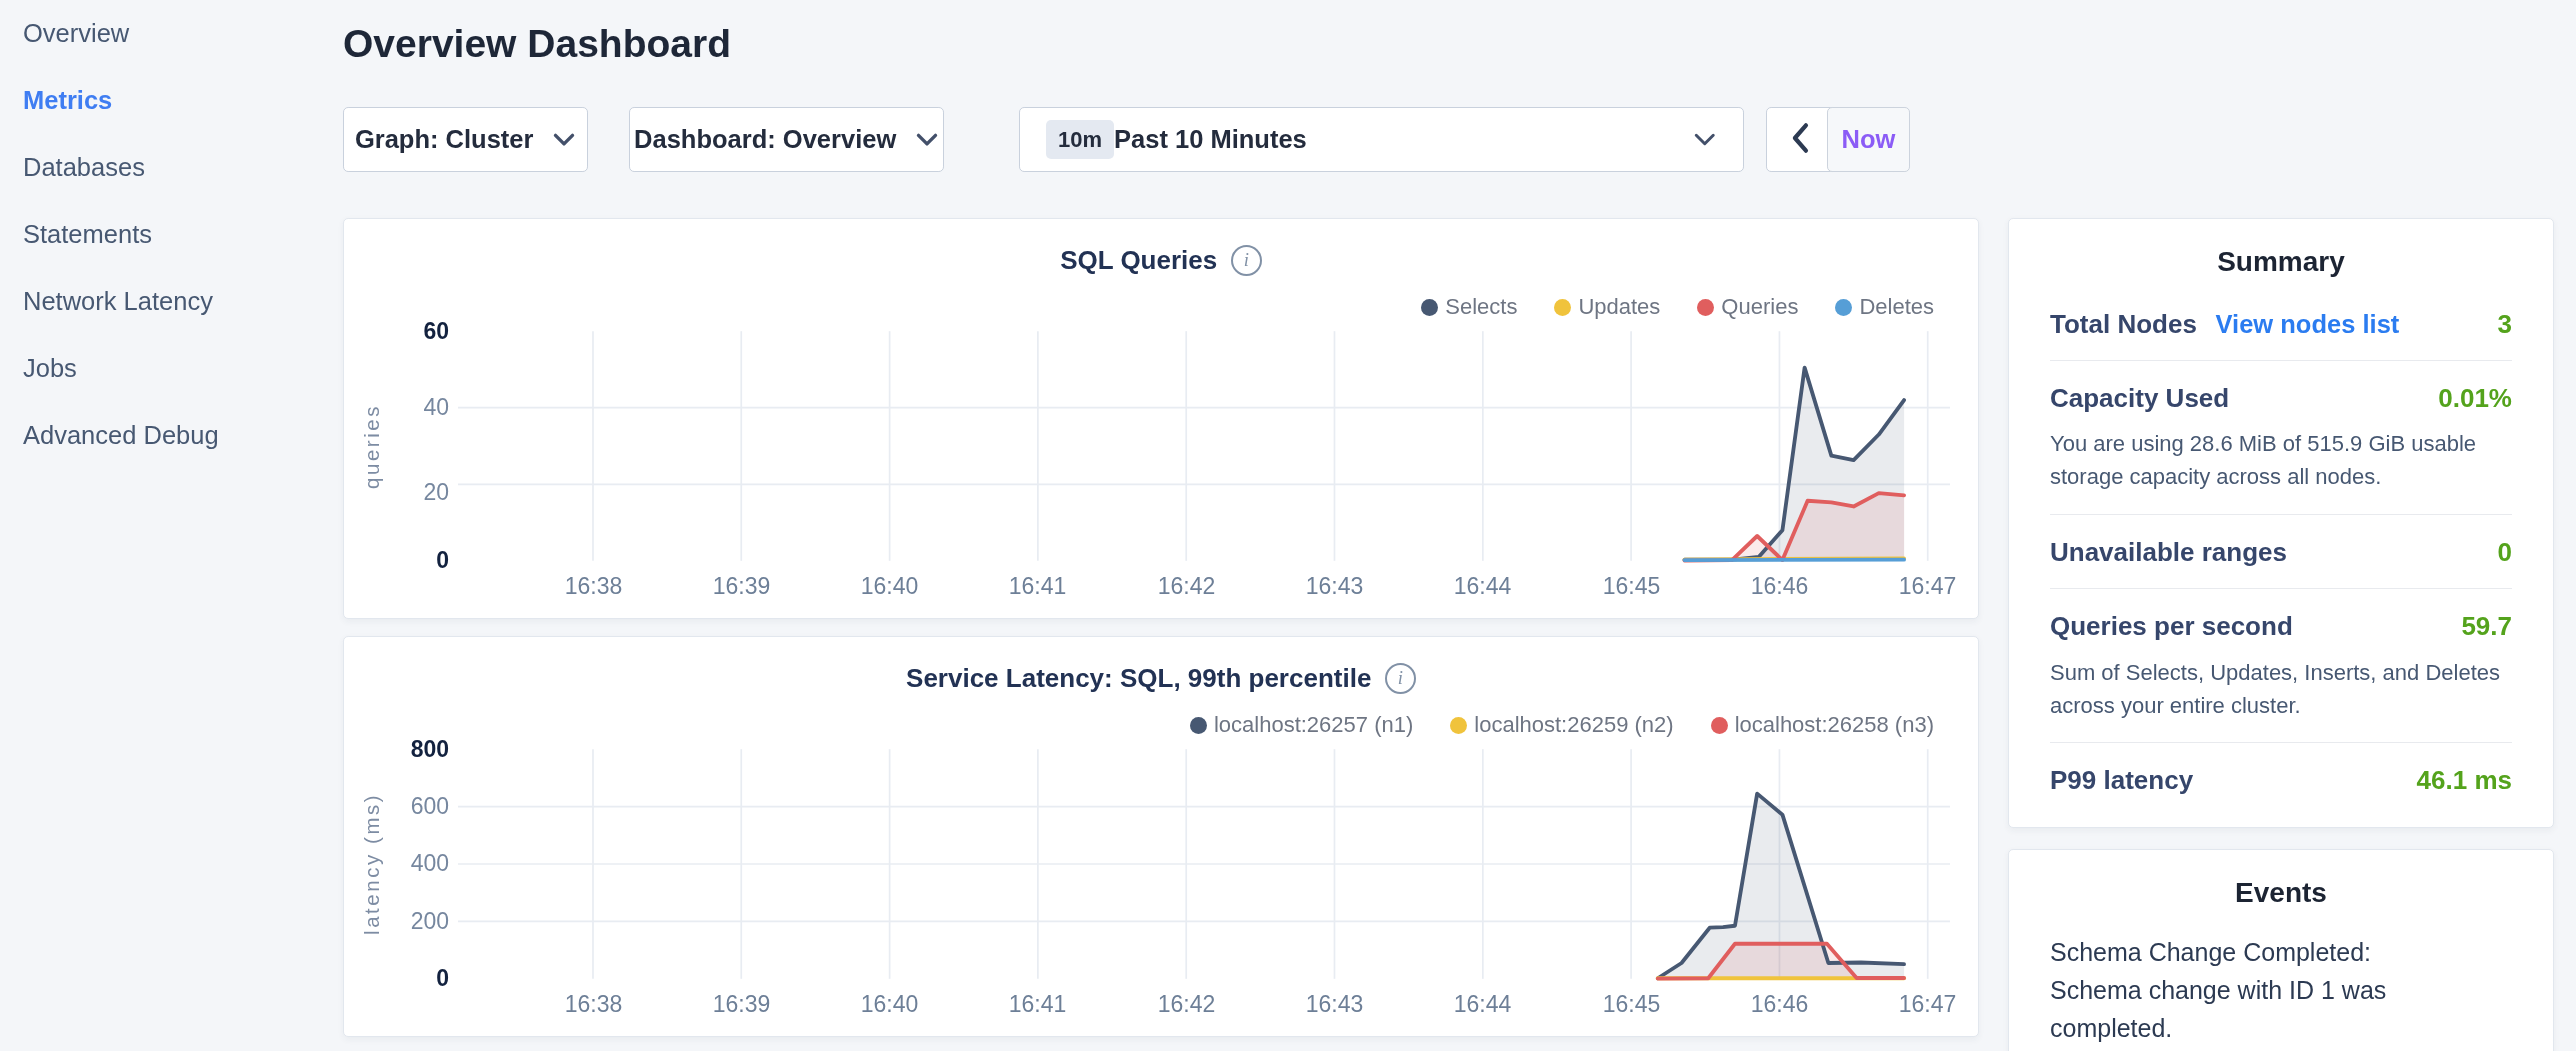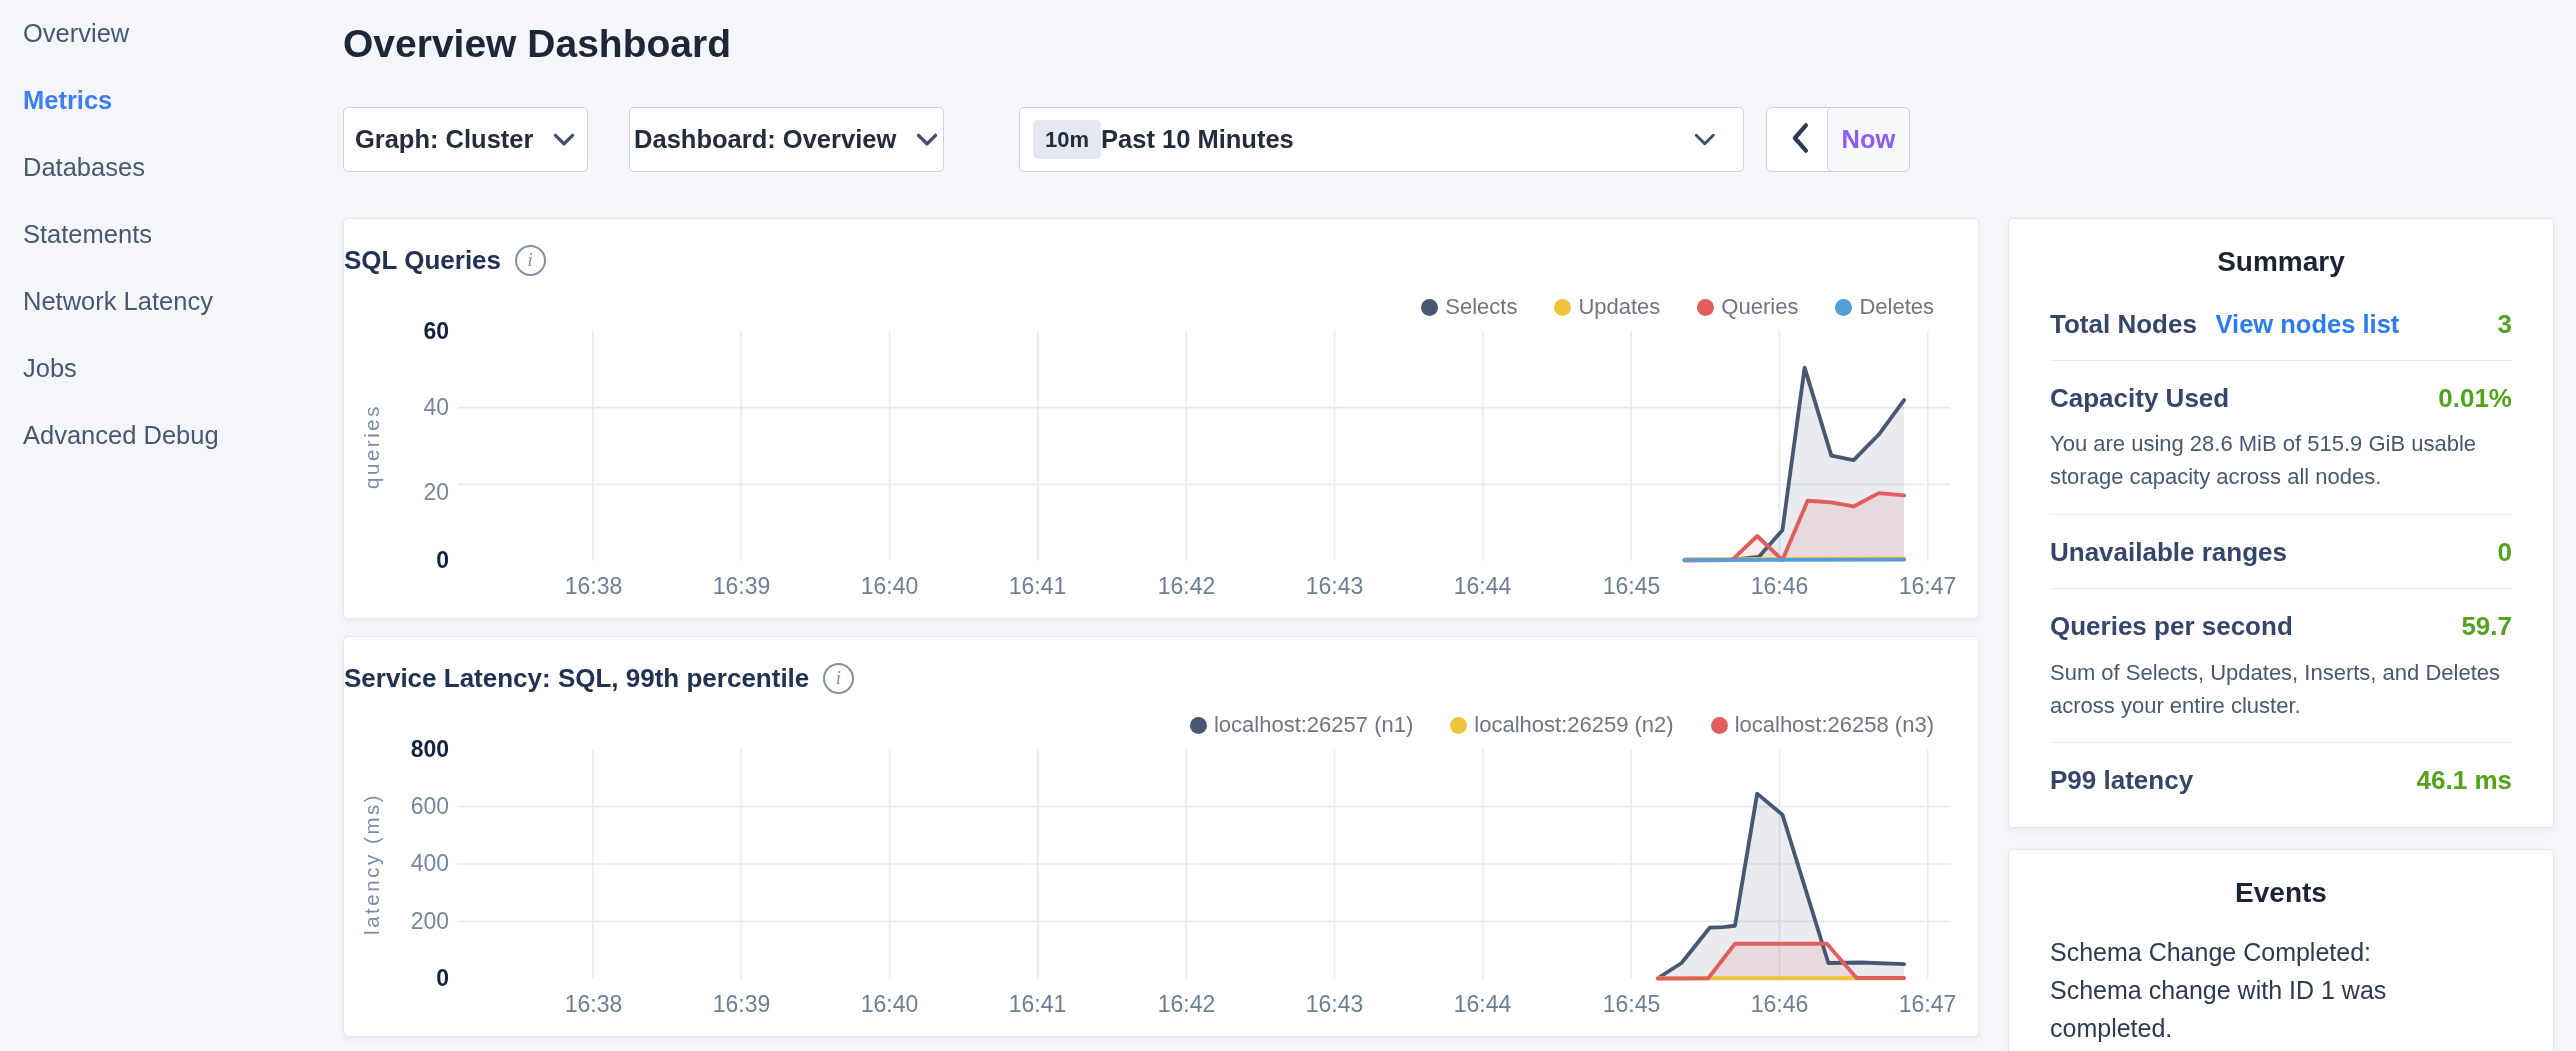--- a/index.html
+++ b/index.html
@@ -26,21 +26,21 @@
     position:absolute; top:107px; height:65px; background:#fff;
     border:1.7px solid #c9d1dd; border-radius:5.1px;
     display:flex; align-items:center; justify-content:center;
     font-size:25.5px; font-weight:bold; color:#242c3d; cursor:pointer;
   }
   .btn .chev { margin-left:18.7px; display:flex; }
   .graph-btn { left:343px; width:245px; }
   .dash-btn  { left:629px; width:315px; }
   .time-btn  { left:1019px; width:725px; justify-content:flex-start; }
   .time-badge {
-    margin-left:13px; background:#e4e9f1; border-radius:5.1px;
+    margin-left:26px; background:#e4e9f1; border-radius:5.1px;
     padding:6.8px 12px; font-size:22px; font-weight:bold; color:#242c3d;
   }
   .time-label { }
   .time-btn .chev { position:absolute; right:25.5px; }
   .arrow-group {
     position:absolute; left:1766px; top:107px; width:133px; height:65px;
     background:#fff; border:1.7px solid #c9d1dd; border-radius:5.1px;
     display:flex;
   }
   .arrow-cell { flex:1; display:flex; align-items:center; justify-content:center; cursor:pointer; }
@@ -51,21 +51,21 @@
   }
   
   .card {
     position:absolute; background:#fff; border:0.9px solid #e2e7ee;
     border-radius:5.1px; box-shadow:0 2.6px 6px rgba(44,58,82,0.05);
   }
   .chart-card1 { left:343px; top:218px; width:1636px; height:401px; }
   .chart-card2 { left:343px; top:636px; width:1636px; height:401px;padding-left:16px; }
   .chart-title-row {
     position:absolute; top:25.5px; left:0; width:100%;
-    display:flex; align-items:center; 
+    display:flex; align-items:center; justify-content:center;
   }
   .chart-title { font-size:26px; font-weight:bold; color:#223254; }
   .info-icon {
     margin-left:13.6px; width:31px; height:31px; border:2.6px solid #8191a6;
     border-radius:50%; color:#8191a6; font-size:18.7px; font-style:italic;
     font-family:"Liberation Serif", serif;
     display:flex; align-items:center; justify-content:center; cursor:pointer;
   }
   .legend {
     position:absolute; top:75px; right:44px; list-style:none;

